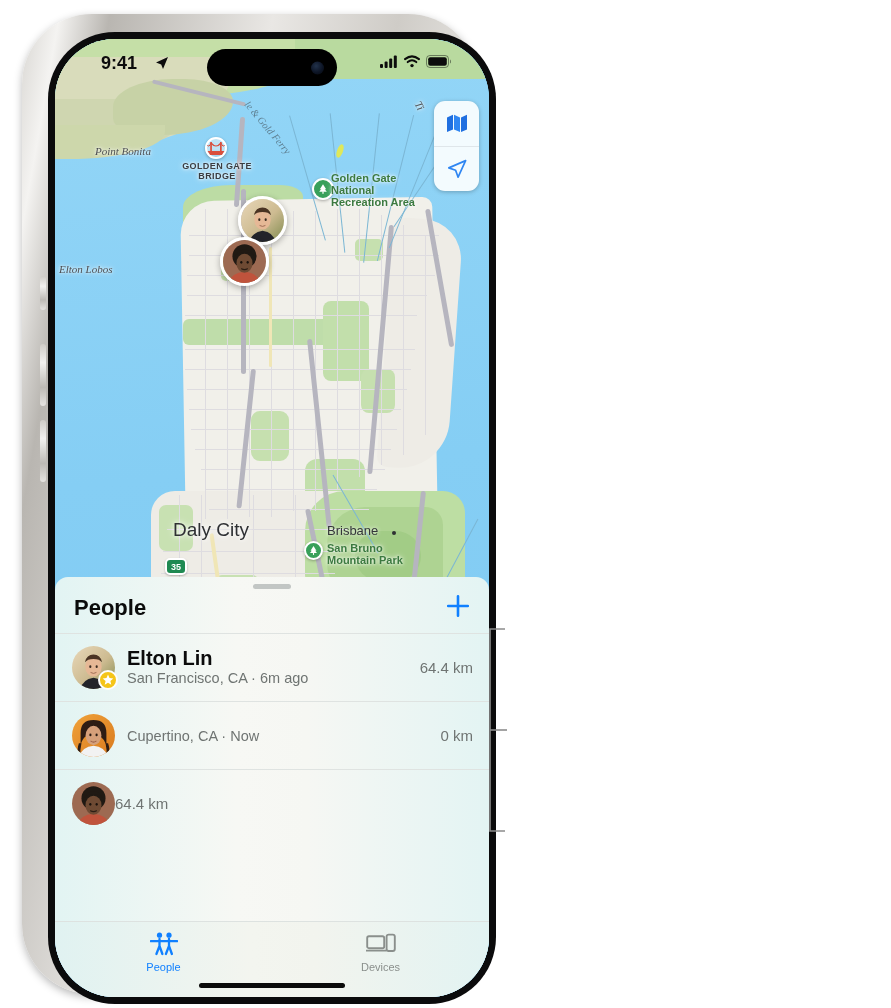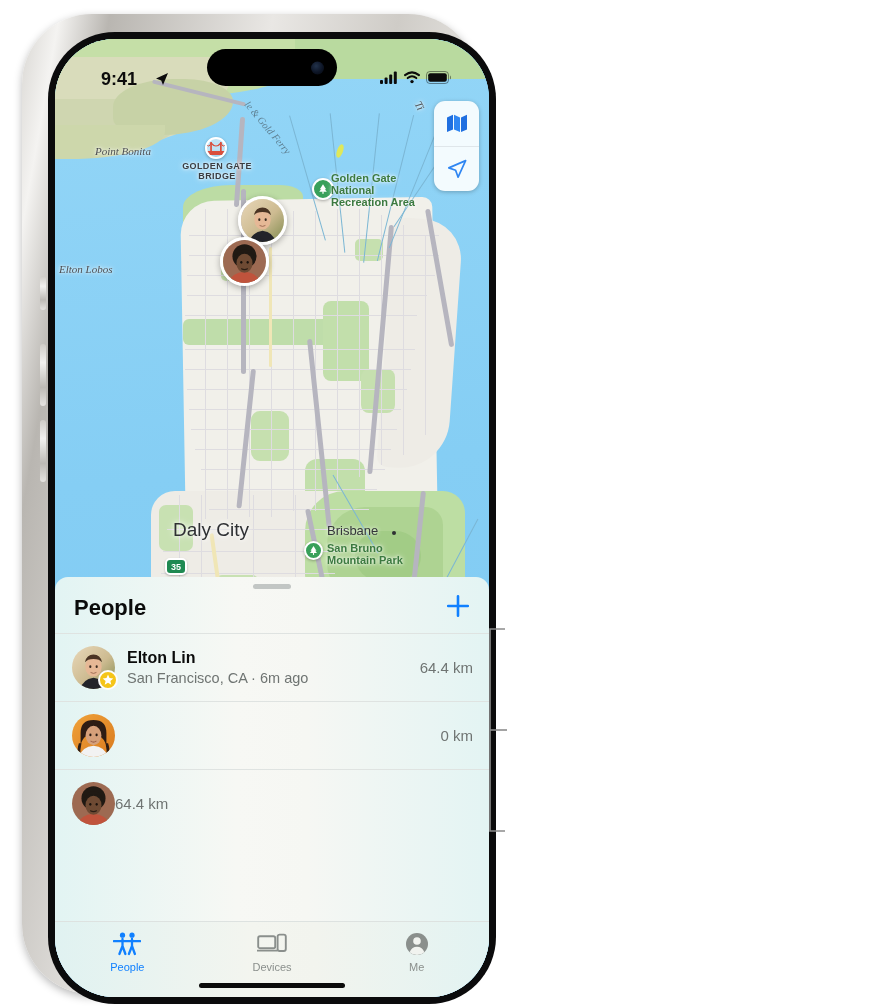--- a/index.html
+++ b/index.html
@@ -159,21 +159,21 @@
   
   .map-ctrls {
     position:absolute; right:10px; top:62px; width:45px;
     background:#f3fbfe; border-radius:11px;
     box-shadow:0 1px 4px rgba(0,0,0,.25); overflow:hidden;
   }
   .map-ctrl { height:45px; display:flex; align-items:center; justify-content:center; }
   .map-ctrl + .map-ctrl { border-top:1px solid #dfe6ea; }
 
   
-  .statusbar { position:absolute; left:0; top:16px; width:100%; height:52px; z-index:30; }
+  .statusbar { position:absolute; left:0; top:0; width:100%; height:52px; z-index:30; }
   .sb-time { position:absolute; left:46px; top:14px; font-size:18px; font-weight:bold; color:#0c0c0c; }
   .sb-loc { position:absolute; left:100px; top:17px; }
   .sb-right { position:absolute; right:38px; top:16px; display:flex; align-items:center; gap:6px; }
   .dyn-island {
     position:absolute; left:50%; transform:translateX(-50%); top:10px;
     width:130px; height:37px; border-radius:22px; background:#000; z-index:31;
   }
   .dyn-cam { position:absolute; right:13px; top:50%; transform:translateY(-50%);
     width:13px; height:13px; border-radius:50%;
     background: radial-gradient(circle at 40% 35%, #22324a 0%, #0d1526 55%, #05070c 100%); }
@@ -199,21 +199,21 @@
     border-top:1px solid #dfe3e1; cursor:pointer;
   }
   .row-avatar-wrap { position:relative; width:43px; height:43px; flex:0 0 43px; }
   .row-avatar { width:43px; height:43px; border-radius:50%; overflow:hidden; }
   .star-badge {
     position:absolute; right:-3px; bottom:-1px; width:20px; height:20px;
     border-radius:50%; background:#f5c518; border:2px solid #fdfdfb;
     display:flex; align-items:center; justify-content:center;
   }
   .row-info { margin-left:12px; flex:1; min-width:0; }
-  .row-name { font-size:16px; font-weight:bold; color:#0b0b0b; line-height:20px; }
+  .row-name { font-size:20px; font-weight:bold; color:#0b0b0b; line-height:20px; }
   .row-sub { font-size:14.5px; color:#6f7472; line-height:19px; margin-top:1px; }
   .row-dist { font-size:15px; color:#6f7472; white-space:nowrap; }
 
   
   .tabbar {
     position:absolute; left:0; right:0; bottom:0; height:76px;
     border-top:1px solid #dde2e0; display:flex;
     background: linear-gradient(90deg,#e0f2f1 0%,#f3f5ef 45%,#f2f4ee 60%,#e2f3f2 100%);
     z-index:22;
   }
@@ -519,20 +519,21 @@
                   <ellipse cx="25" cy="25" rx="9.2" ry="11.3" fill="#d6a07a"></ellipse>
                   <ellipse cx="21.4" cy="24.3" rx="1.3" ry="1.5" fill="#2a1c14"></ellipse>
                   <ellipse cx="28.6" cy="24.3" rx="1.3" ry="1.5" fill="#2a1c14"></ellipse>
                   <path d="M22 31.6 q3 2.2 6 0" stroke="#9c5f48" stroke-width="1.2" fill="none" stroke-linecap="round"></path>
                   <path d="M11 34 q-2 8 -1 16 h-4 q0-10 2-16z" fill="#2e1d14"></path>
                   <path d="M39 34 q2 8 1 16 h4 q0-10 -2-16z" fill="#2e1d14"></path>
                 </svg>
               </div>
             </div>
             <div class="row-info">
+              <div class="row-sub">Cupertino, CA · Now</div>
             </div>
             <div class="row-dist">0 km</div>
           </div>
 
           <div class="person-row">
             <div class="row-avatar-wrap">
               <div class="row-avatar">
                 <svg width="100%" height="100%" viewBox="0 0 50 50">
                   <rect width="50" height="50" fill="#9d6a52"></rect>
                   <path d="M6 50 q4-12 19-13 15 1 19 13z" fill="#c0533c"></path>
@@ -568,30 +569,20 @@
               <svg width="30" height="22" viewBox="0 0 30 22">
                 <rect x="1.2" y="3.2" width="17" height="12" rx="1.8" fill="none" stroke="#8a8f8c" stroke-width="1.9"></rect>
                 <path d="M0.2 17.6 H20" stroke="#8a8f8c" stroke-width="1.9" stroke-linecap="round"></path>
                 <rect x="20.6" y="1.6" width="8.2" height="16.4" rx="2" fill="none" stroke="#8a8f8c" stroke-width="1.9"></rect>
               </svg>
             </div>
             <div class="tab-label">Devices</div>
           </div>
 
 
-          <div class="tab">
-            <div class="tab-ico">
-              <svg width="24" height="24" viewBox="0 0 24 24">
-                <circle cx="12" cy="12" r="11" fill="#8a8f8c"></circle>
-                <circle cx="12" cy="9" r="3.8" fill="#f1f3ef"></circle>
-                <path d="M4.6 20.2 q2.4-5.4 7.4-5.4 5 0 7.4 5.4 a11 11 0 0 1 -14.8 0z" fill="#f1f3ef"></path>
-              </svg>
-            </div>
-            <div class="tab-label">Me</div>
-          </div>
         </div>
 
         <div class="home-ind"></div>
       </div>
     </div>
   </div>
 
   <svg class="bracket" width="22" height="204" viewBox="0 0 22 204">
     <path d="M18 1 H3 V203 H18" fill="none" stroke="#8c8c8c" stroke-width="1.6"></path>
     <path d="M3 102 H20" stroke="#8c8c8c" stroke-width="1.6"></path>

